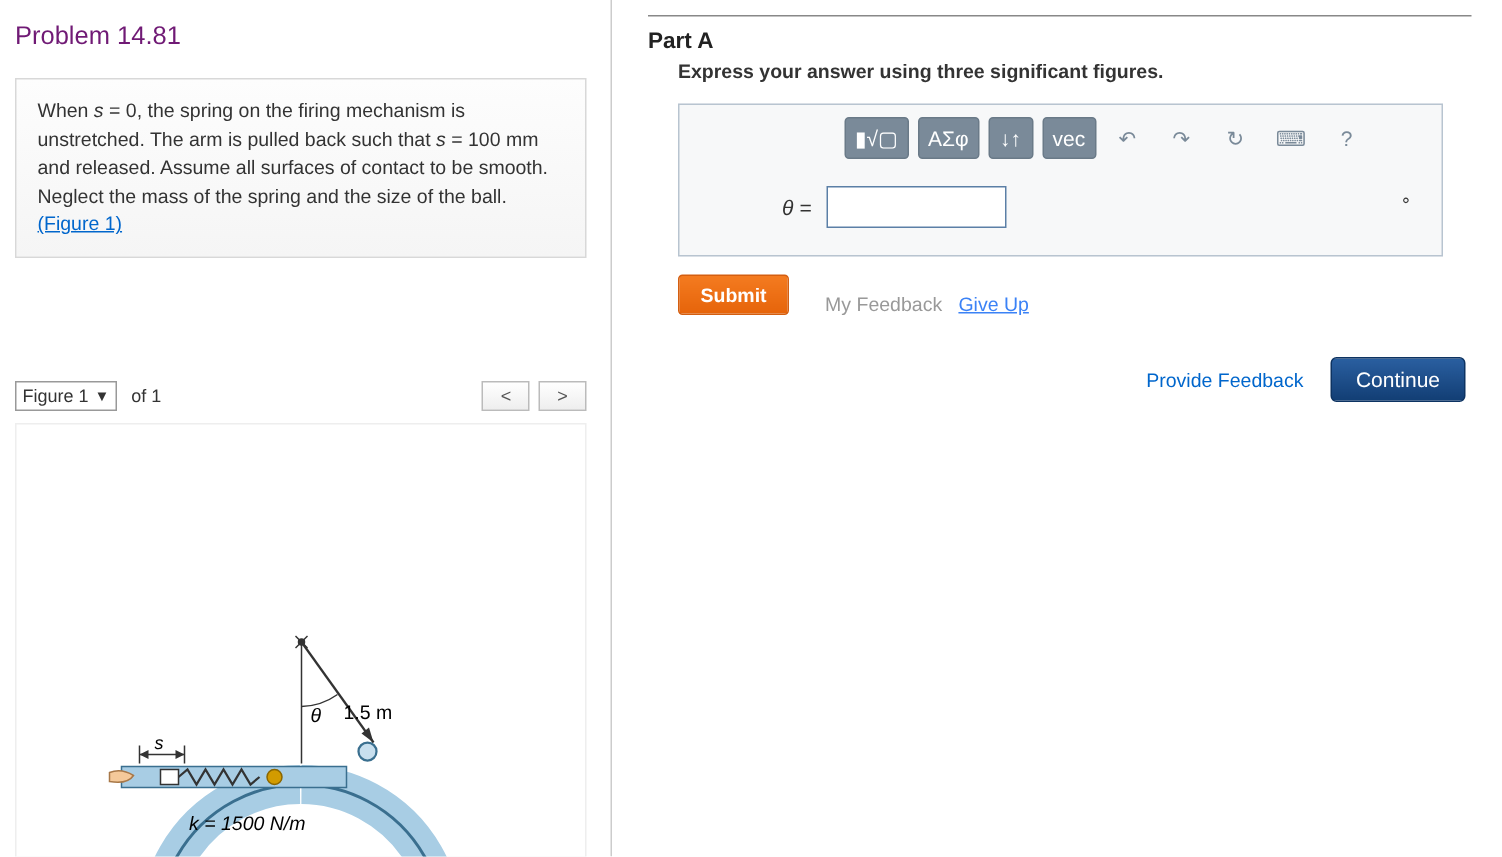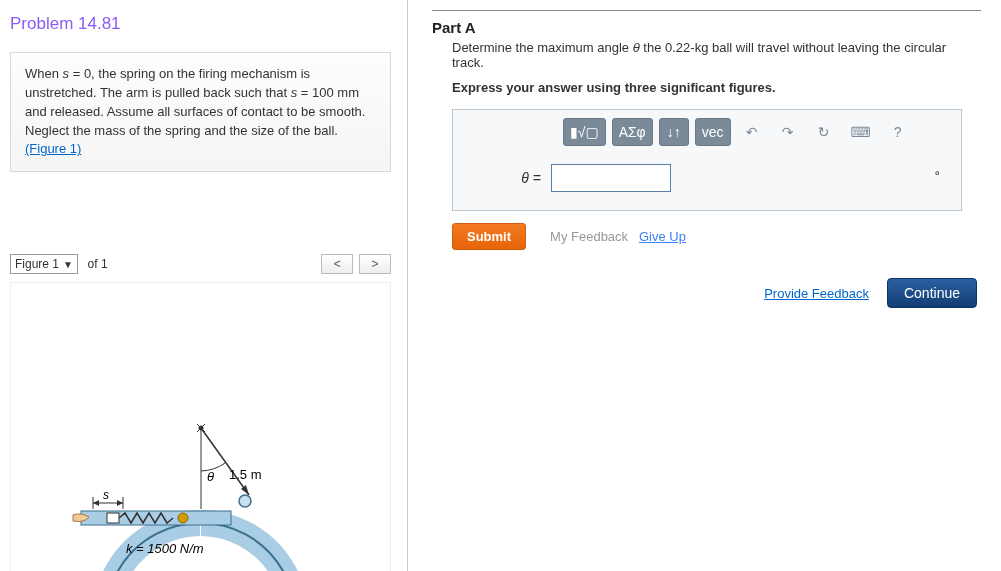--- a/index.html
+++ b/index.html
@@ -18,21 +18,21 @@
     padding: 10px 16px 10px 10px;
     border-right: 1px solid #ccc;
   }
   .right-panel {
     flex: 1;
     padding: 10px 20px 10px 24px;
   }
   .problem-title {
     font-size: 17px;
     font-weight: normal;
-    color: #8b5cf6;
+    color: #701a75;
     margin-bottom: 18px;
     padding-top: 4px;
   }
   .problem-box {
     border: 1px solid #d8d8d8;
     background: linear-gradient(#fdfdfd,#f5f5f5);
     padding: 12px 14px;
     font-size: 13px;
     line-height: 1.45;
     color: #333;
@@ -149,21 +149,21 @@
   }
   .unit-deg {
     position: absolute;
     right: 20px;
     top: 56px;
     font-size: 12px;
   }
   .submit-row {
     margin: 12px 0 0 20px;
     display: flex;
-    align-items: center;
+    align-items: flex-end;
     gap: 24px;
   }
   .submit-btn {
     background: linear-gradient(#f47b20,#e6640a);
     color: #fff;
     border: 1px solid #d45e10;
     border-radius: 3px;
     padding: 5px 14px;
     font-size: 13px;
     font-weight: bold;
@@ -172,21 +172,21 @@
   .my-answers { color: #999; font-size: 13px; }
   .giveup-link { color: #3b82f6; text-decoration: underline; font-size: 13px; cursor:pointer; }
   .footer-row {
     margin-top: 28px;
     display: flex;
     justify-content: flex-end;
     align-items: center;
     gap: 18px;
     padding-right: 4px;
   }
-  .feedback-link { color: #0066cc; text-decoration: underline; font-size: 13px; cursor:pointer; }
+  .feedback-link { color: #0066cc; font-size: 13px; cursor:pointer; }
   .continue-btn {
     background: linear-gradient(#2a5fa0,#123e74);
     color: #fff;
     border: 1px solid #0d3362;
     border-radius: 4px;
     padding: 6px 16px;
     font-size: 14px;
     cursor: pointer;
   }
   i.it { font-style: italic; }
@@ -243,23 +243,20 @@
         <polygon points="82,220 88,217 88,223" fill="#333"></polygon>
         <polygon points="112,220 106,217 106,223" fill="#333"></polygon>
         <text x="92" y="216" font-size="12" font-style="italic">s</text>
         <text x="115" y="270" font-size="13" font-style="italic">k = 1500 N/m</text>
       </svg>
     </div>
   </div>
 
   <div class="right-panel">
     <div class="part-header">Part A</div>
-    <div class="question-text">
-      Determine the maximum angle <i class="it">θ</i> the 0.22-kg ball will travel without leaving the circular track.
-    </div>
     <div class="instruct">Express your answer using three significant figures.</div>
 
     <div class="answer-block">
       <div class="toolbar">
         <button class="tool-btn">▮√▢</button>
         <button class="tool-btn">ΑΣφ</button>
         <button class="tool-btn">↓↑</button>
         <button class="tool-btn">vec</button>
         <button class="tool-btn light">↶</button>
         <button class="tool-btn light">↷</button>

